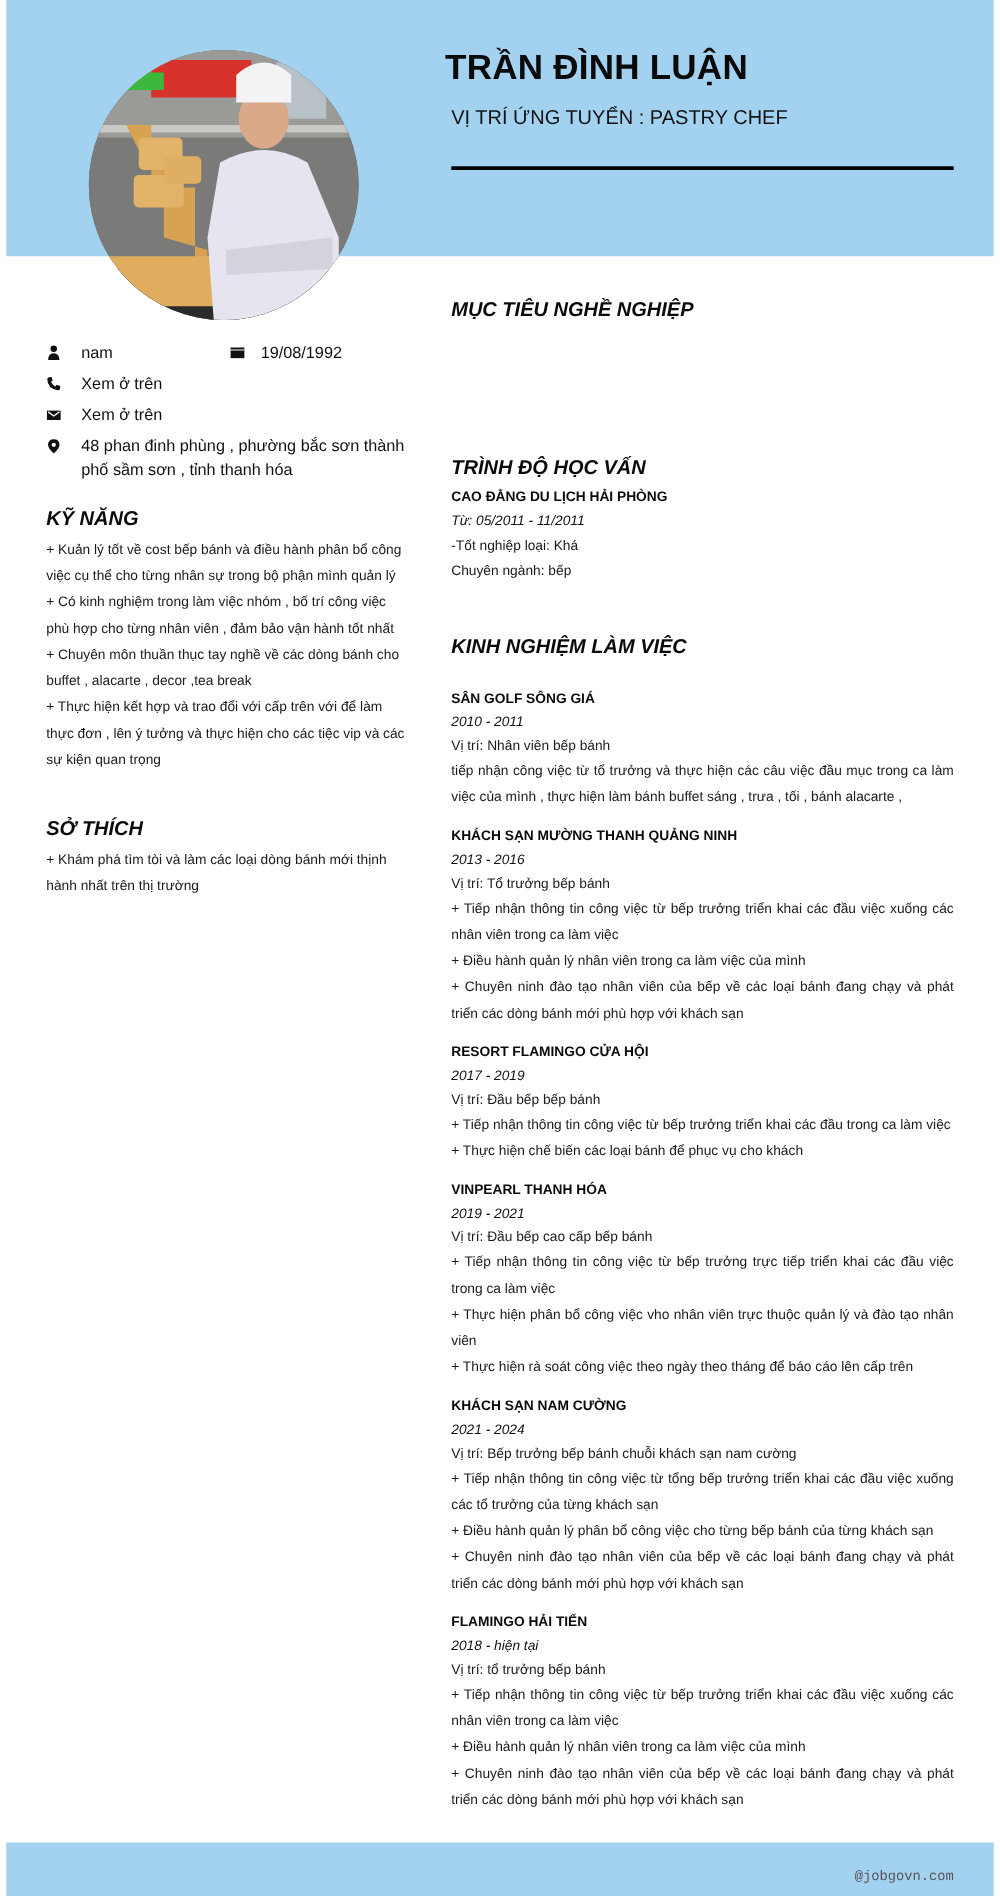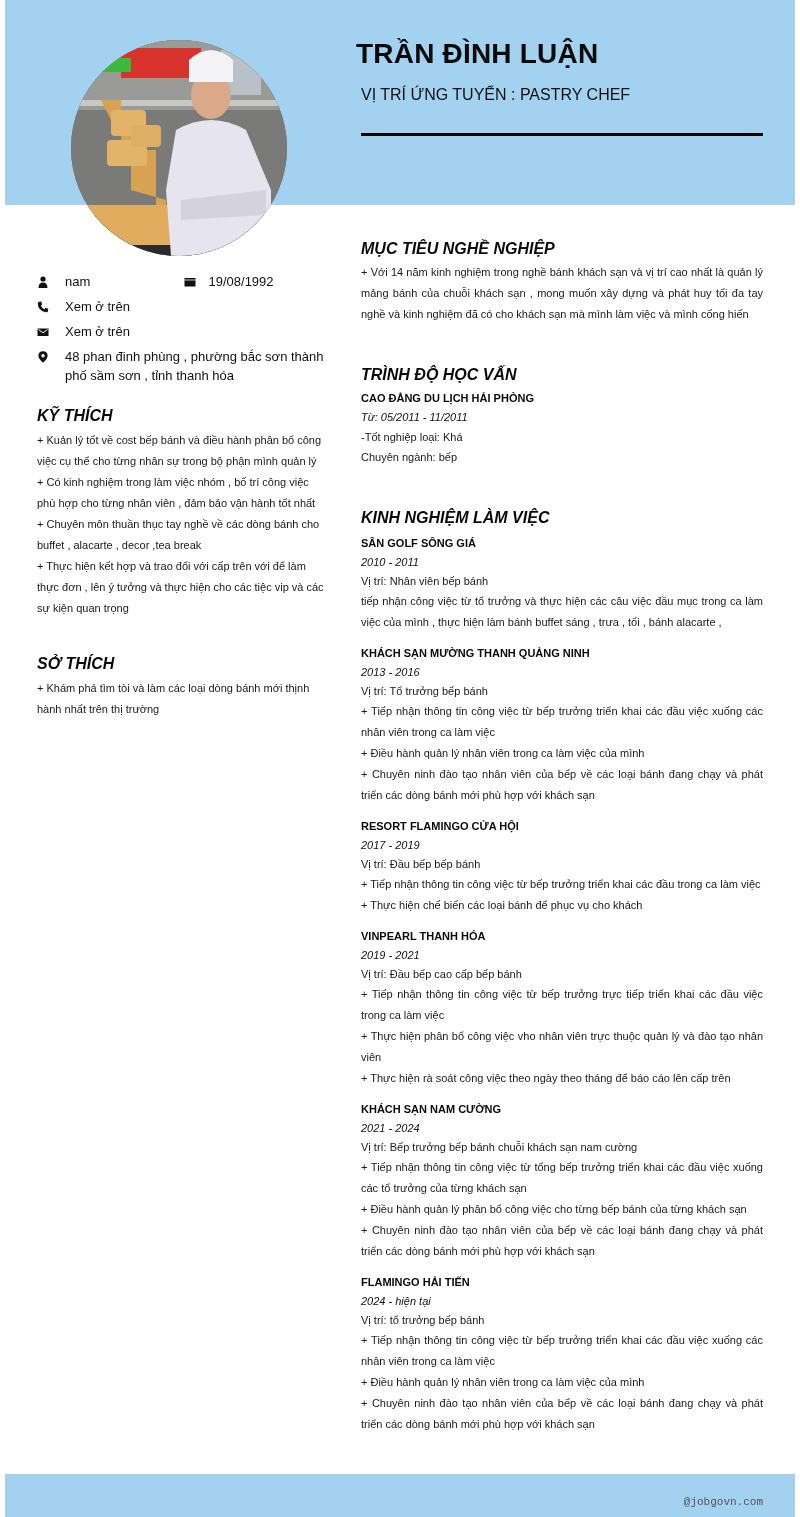--- a/index.html
+++ b/index.html
@@ -35,21 +35,21 @@
   .hobbies { position: absolute; left: 37px; top: 655px; width: 290px; }
   .hobbies .sec-title { margin-bottom: 5px; }
 
   
   .right { position: absolute; left: 361px; width: 402px; }
   .obj { top: 240px; }
   .obj .sec-title { margin-bottom: 4px; }
   .edu { top: 366px; }
   .edu .sec-title { margin-bottom: 5px; }
   .exp { top: 509px; }
-  .exp .sec-title { margin-bottom: 7px; }
+  .exp .sec-title { margin-bottom: 23px; }
 
   .org { font-size: 11px; font-weight: bold; line-height: 19px; color: #0a0a0a; }
   .period { font-size: 11px; font-style: italic; line-height: 19px; color: #111; }
   .line { font-size: 11px; line-height: 19px; color: #1a1a1a; }
   .just { font-size: 11px; line-height: 21px; color: #1a1a1a; text-align: justify; }
   .job { margin-bottom: 11px; }
 </style>
 </head>
 <body>
 
@@ -119,35 +119,34 @@
       <svg viewBox="0 0 12 12">
           <path d="M6 0.3 Q10.6 0.3 10.6 4.8 Q10.6 7.6 6 11.8 Q1.4 7.6 1.4 4.8 Q1.4 0.3 6 0.3 Z"></path>
           <circle cx="6" cy="4.8" r="1.7" fill="#fff"></circle>
         </svg>
     </span>
     <span class="txt">48 phan đinh phùng , phường bắc sơn thành phố sầm sơn , tỉnh thanh hóa</span>
   </div>
 </div>
 
 <div class="skills">
-  <div class="sec-title">KỸ THÍCH</div>
+  <div class="sec-title">KỸ NĂNG</div>
   <div class="para">+ Kuản lý tốt về cost bếp bánh và điều hành phân bổ công việc cụ thể cho từng nhân sự trong bộ phận mình quản lý</div>
   <div class="para">+ Có kinh nghiệm trong làm việc nhóm , bố trí công việc phù hợp cho từng nhân viên , đảm bảo vận hành tốt nhất</div>
   <div class="para">+ Chuyên môn thuần thục tay nghề về các dòng bánh cho buffet , alacarte , decor ,tea break</div>
   <div class="para">+ Thực hiện kết hợp và trao đổi với cấp trên với để làm thực đơn , lên ý tưởng và thực hiện cho các tiệc vip và các sự kiện quan trọng</div>
 </div>
 
 <div class="hobbies">
   <div class="sec-title">SỞ THÍCH</div>
   <div class="para">+ Khám phá tìm tòi và làm các loại dòng bánh mới thịnh hành nhất trên thị trường</div>
 </div>
 
 <div class="right obj">
   <div class="sec-title">MỤC TIÊU NGHỀ NGHIỆP</div>
-  <div class="just"> + Với 14 năm kinh nghiệm trong nghề bánh khách sạn và vị trí cao nhất là quản lý mảng bánh của chuỗi khách sạn , mong muốn xây dựng và phát huy tối đa tay nghề và kinh nghiệm đã có cho khách sạn mà mình làm việc và mình cống hiến</div>
 </div>
 
 <div class="right edu">
   <div class="sec-title">TRÌNH ĐỘ HỌC VẤN</div>
   <div class="org">CAO ĐẲNG DU LỊCH HẢI PHÒNG</div>
   <div class="period">Từ: 05/2011 - 11/2011</div>
   <div class="line" style="margin-top:1px;">-Tốt nghiệp loại: Khá</div>
   <div class="line" style="margin-top:1px;">Chuyên ngành: bếp</div>
 </div>
 
@@ -191,21 +190,21 @@
     <div class="org">KHÁCH SẠN NAM CƯỜNG</div>
     <div class="period">2021 - 2024</div>
     <div class="line">Vị trí: Bếp trưởng bếp bánh chuỗi khách sạn nam cường</div>
     <div class="just"> + Tiếp nhận thông tin công việc từ tổng bếp trưởng triển khai các đầu việc xuống các tổ trưởng của từng khách sạn</div>
     <div class="just"> + Điều hành quản lý phân bổ công việc cho từng bếp bánh của từng khách sạn</div>
     <div class="just"> + Chuyên ninh đào tạo nhân viên của bếp về các loại bánh đang chạy và phát triển các dòng bánh mới phù hợp với khách sạn</div>
   </div>
 
   <div class="job">
     <div class="org">FLAMINGO HẢI TIẾN</div>
-    <div class="period">2024 - hiện tại</div>
+    <div class="period">2018 - hiện tại</div>
     <div class="line">Vị trí: tổ trưởng bếp bánh</div>
     <div class="just"> + Tiếp nhận thông tin công việc từ bếp trưởng triển khai các đầu việc xuống các nhân viên trong ca làm việc</div>
     <div class="just"> + Điều hành quản lý nhân viên trong ca làm việc của mình</div>
     <div class="just"> + Chuyên ninh đào tạo nhân viên của bếp về các loại bánh đang chạy và phát triển các dòng bánh mới phù hợp với khách sạn</div>
   </div>
 </div>
 
 <div class="footer-band"></div>
 <div class="footer-text">@jobgovn.com</div>
 

